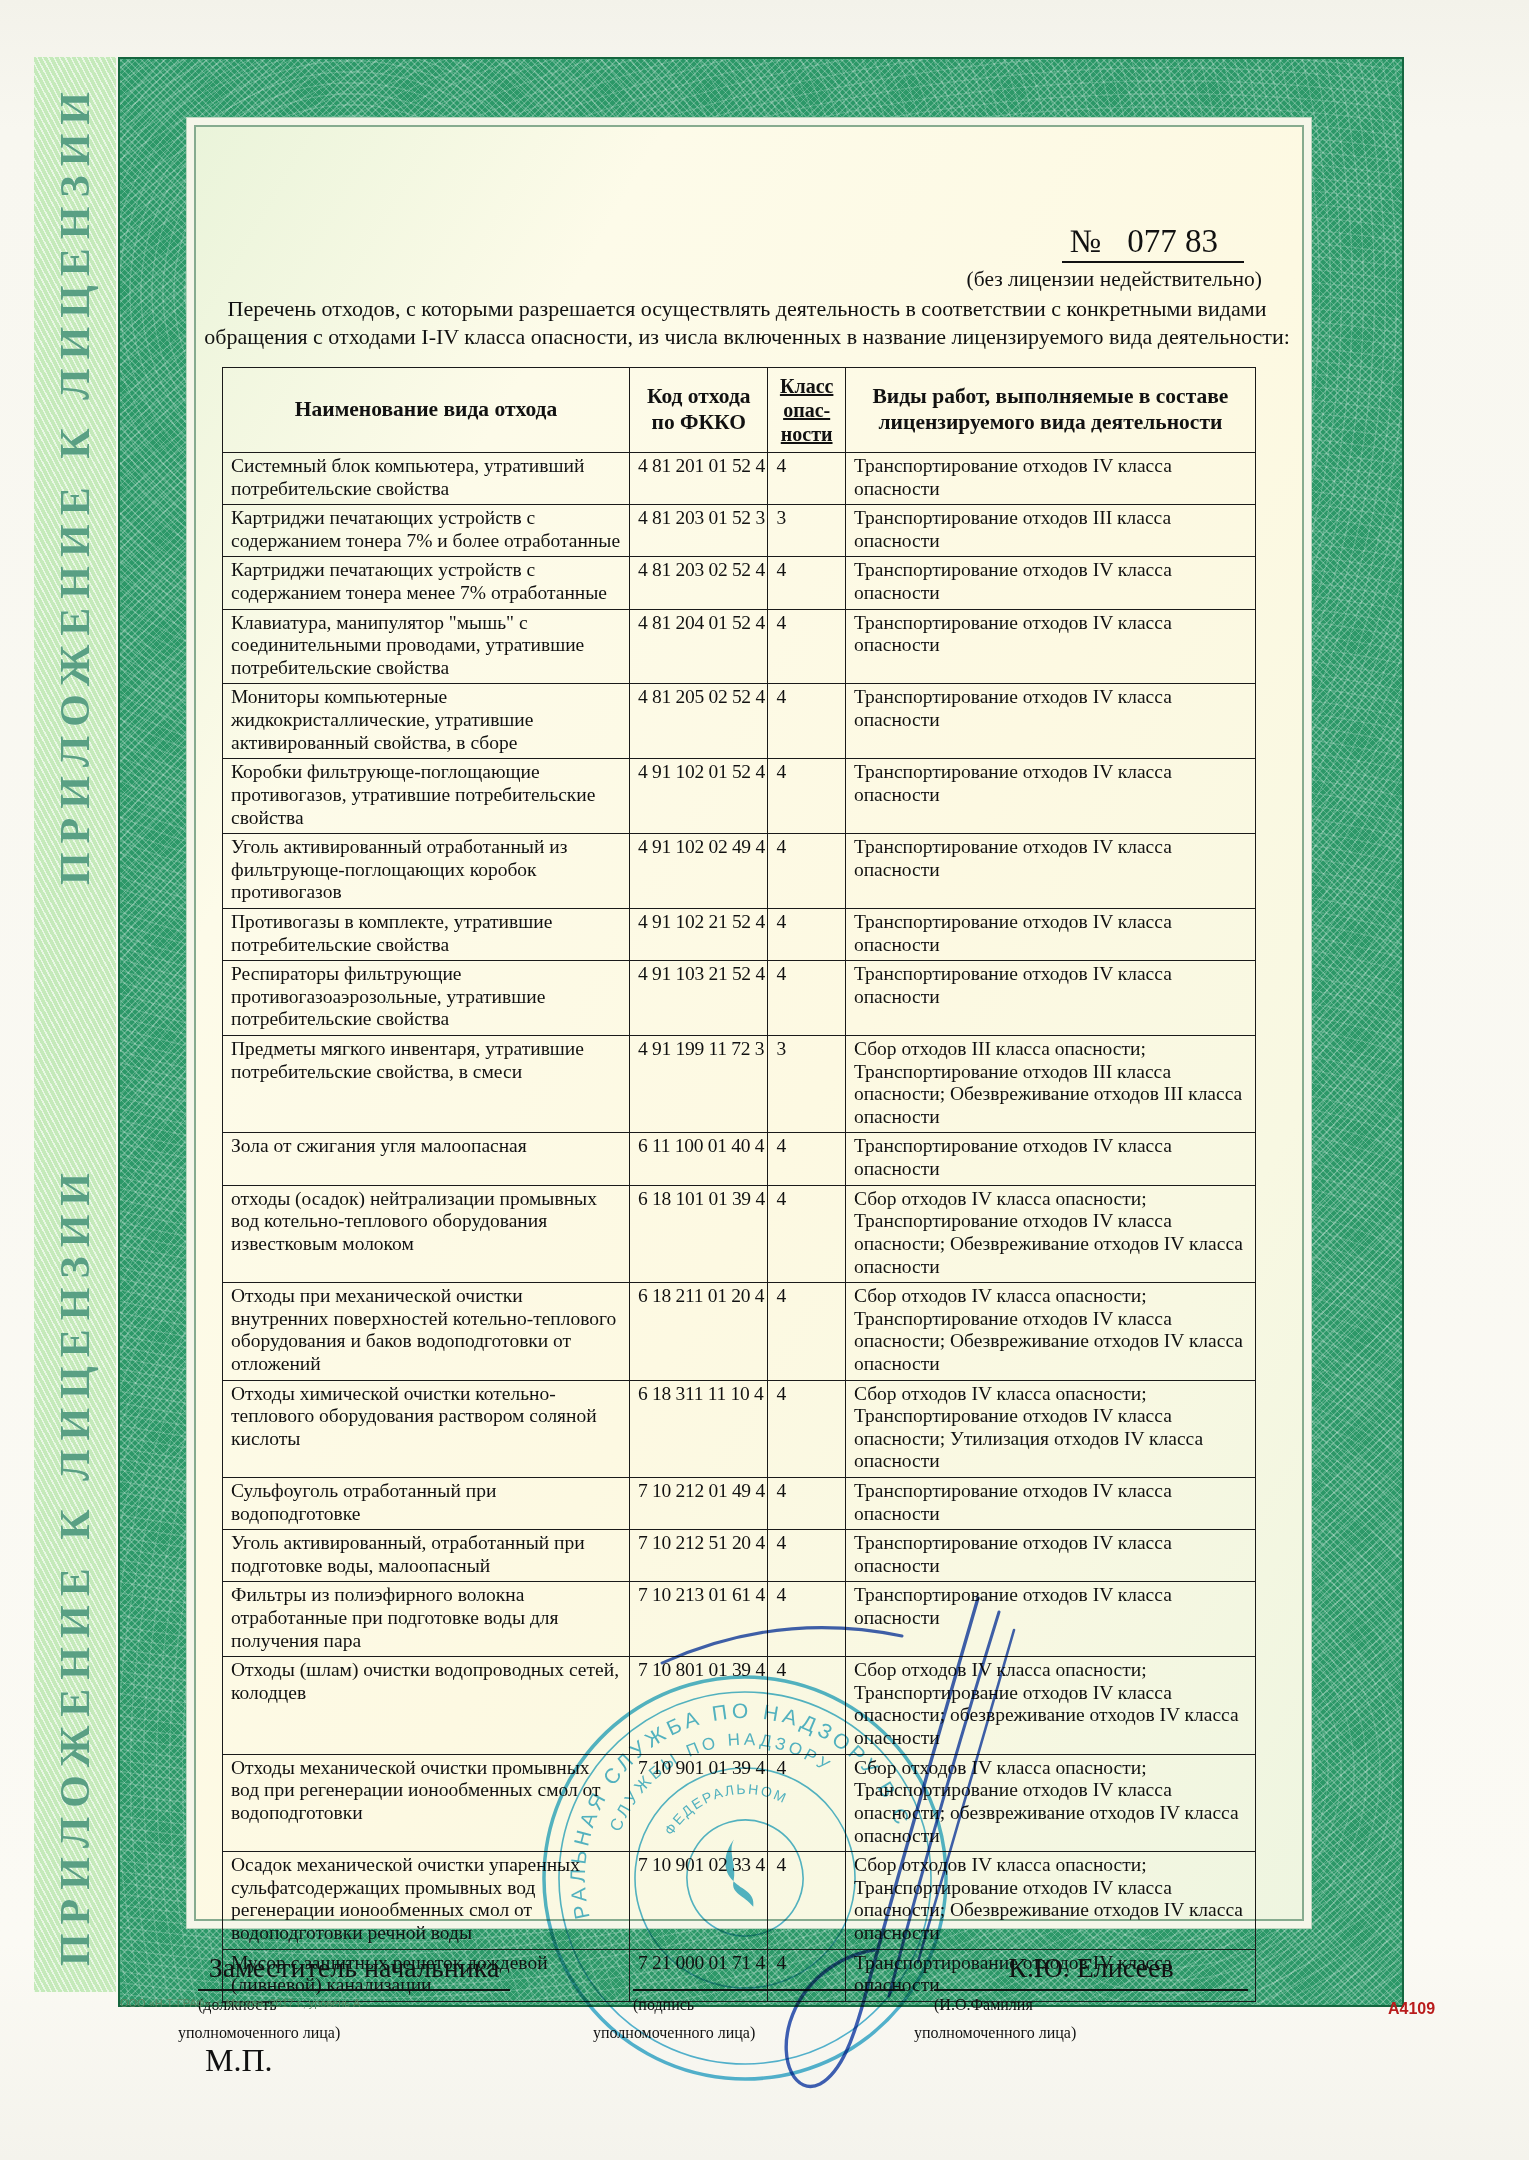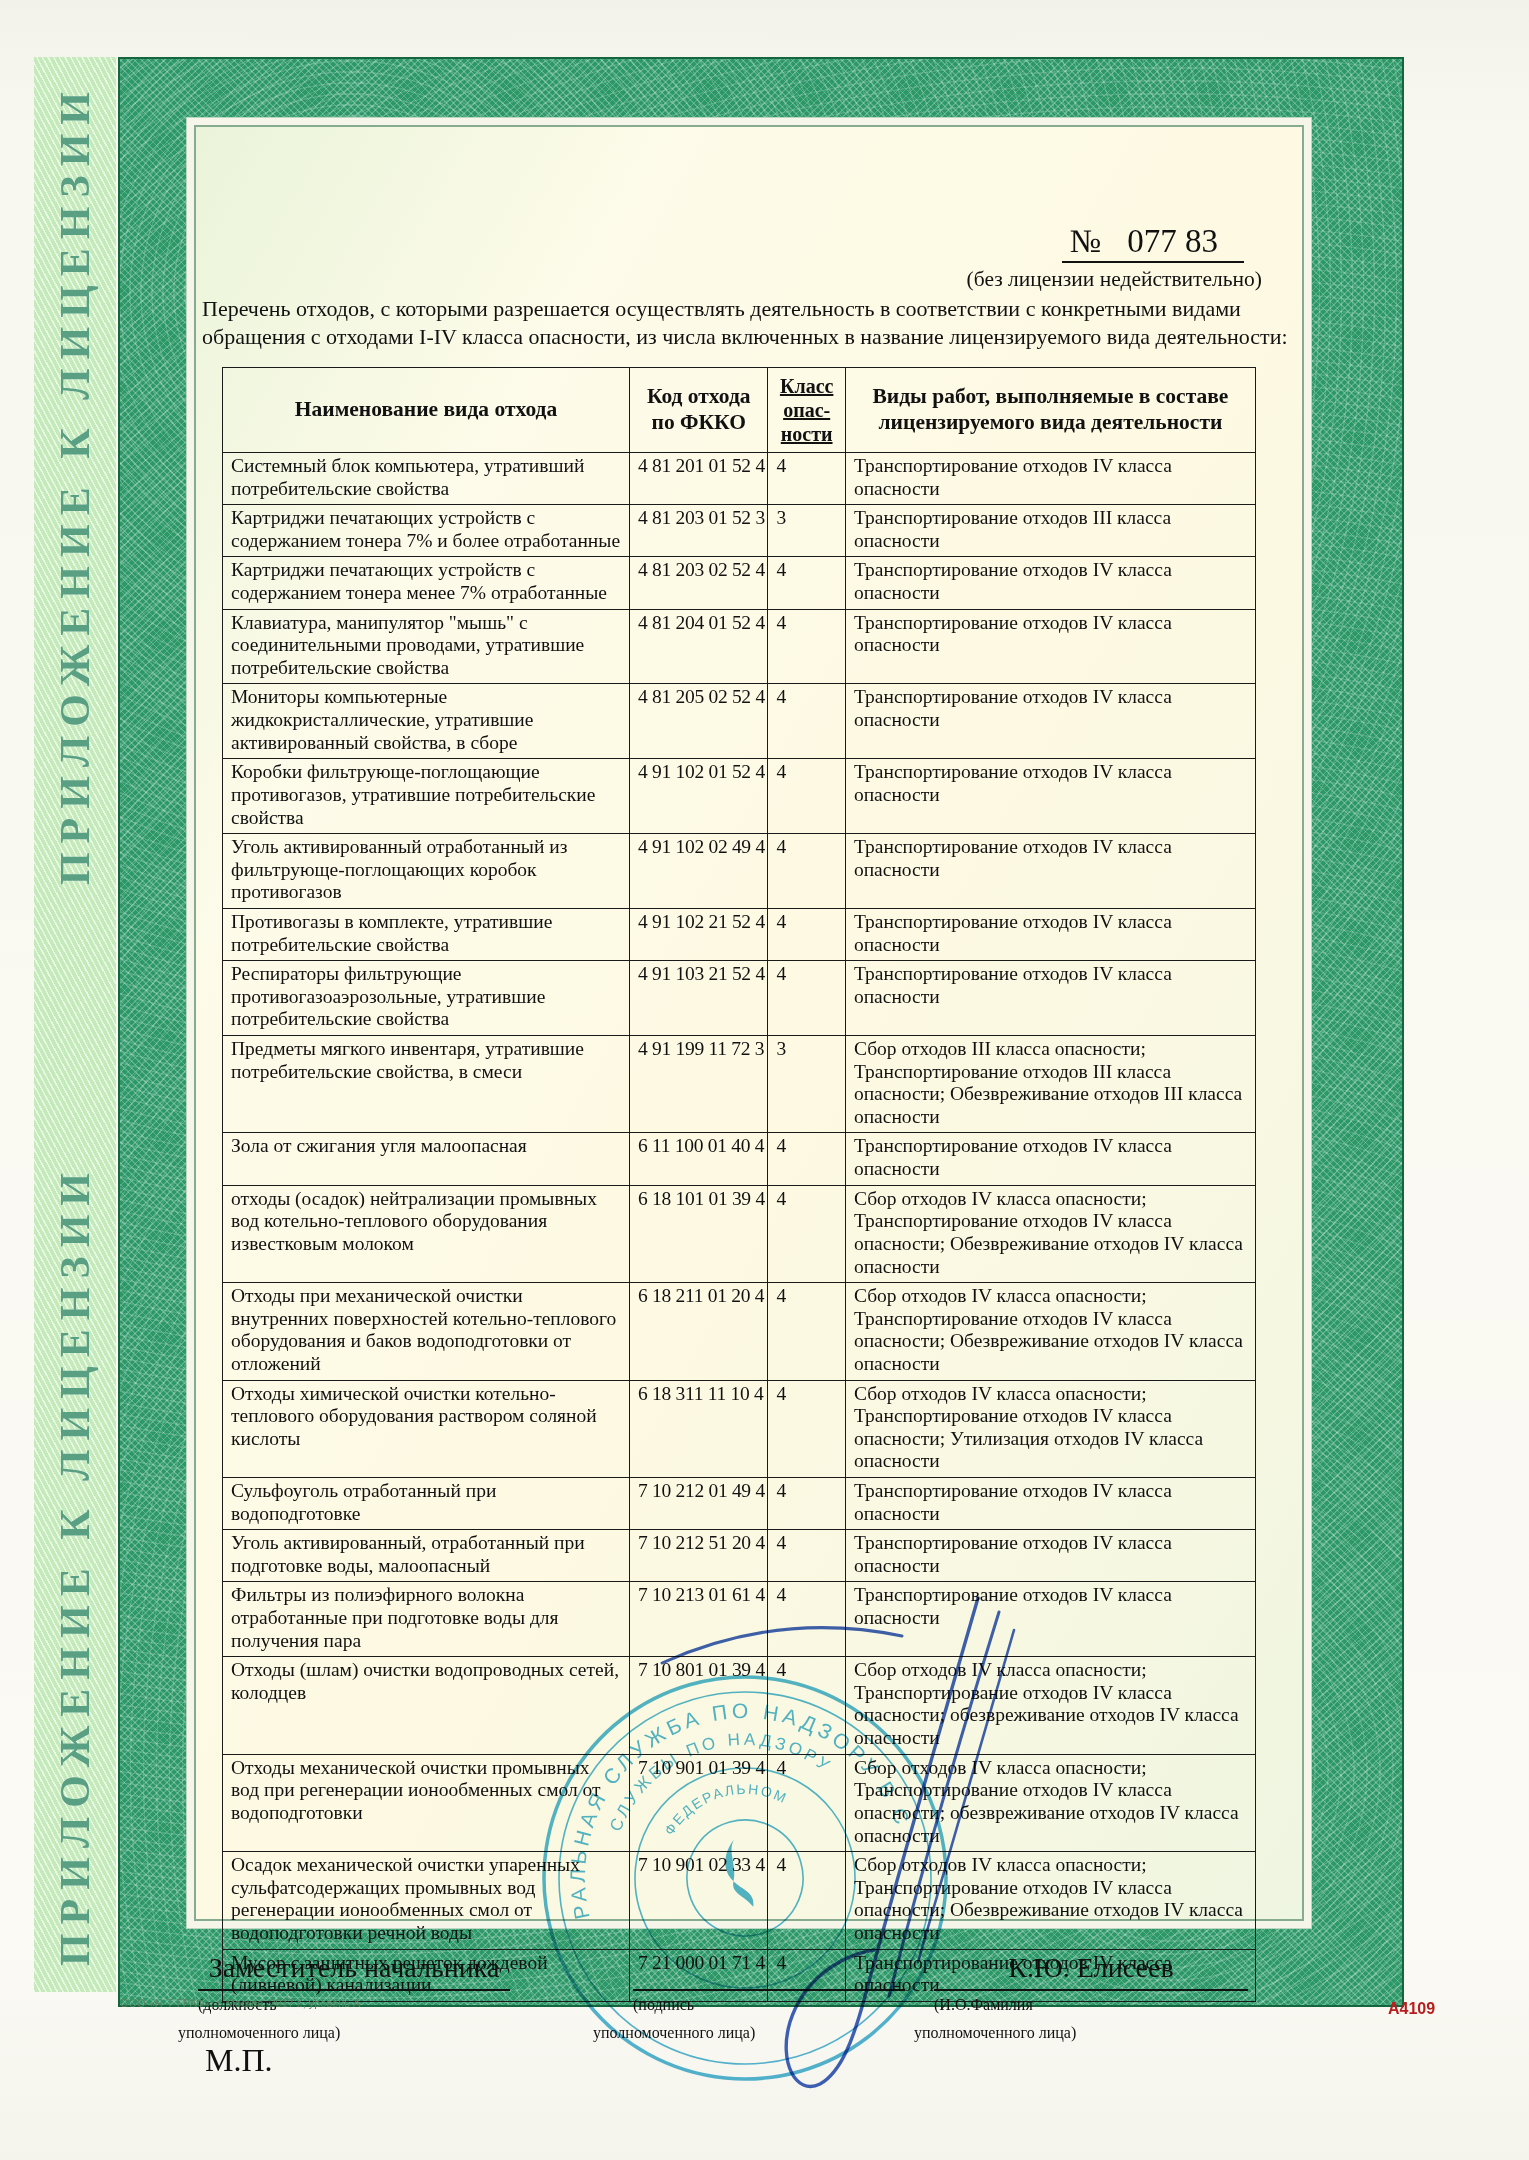--- a/index.html
+++ b/index.html
@@ -31,21 +31,21 @@
   .cert-inner{position:absolute;left:74px;top:66px;right:98px;bottom:84px;
       background:linear-gradient(120deg,#eaf4da 0%,#fdfbe9 22%,#fdf9e2 55%,#f8f8e2 78%,#eef5e0 100%);
       border:2px solid #86ab8f;
       box-shadow:0 0 0 7px #f5f6e9, 0 0 0 8px #bcd6bf;}
 
   
   .num-line{position:absolute;top:96px;right:58px;font-size:33px;
       border-bottom:2.5px solid #111;padding:0 26px 1px 8px;white-space:nowrap;}
   .num-line .sp{display:inline-block;width:26px;}
   .invalid-note{position:absolute;top:140px;right:40px;font-size:21.5px;}
-  .intro{position:absolute;top:168px;left:6px;right:10px;
+  .intro{position:absolute;top:168px;left:6px;right:10px;text-align:center;
       font-size:22px;line-height:1.28;}
 
   
   .tbl-wrap{position:absolute;top:240px;left:26px;right:46px;}
   table.waste{width:100%;border-collapse:collapse;table-layout:fixed;}
   table.waste th,table.waste td{border:1.7px solid #1a1a1a;vertical-align:top;
       font-size:19.5px;line-height:1.16;padding:2px 8px 4px;word-wrap:break-word;}
   table.waste th{font-weight:bold;text-align:center;vertical-align:middle;
       font-size:21.5px;line-height:1.2;padding:6px 4px;}
   col.c1{width:39.4%;} col.c2{width:13.4%;} col.c3{width:7.5%;} col.c4{width:39.7%;}

